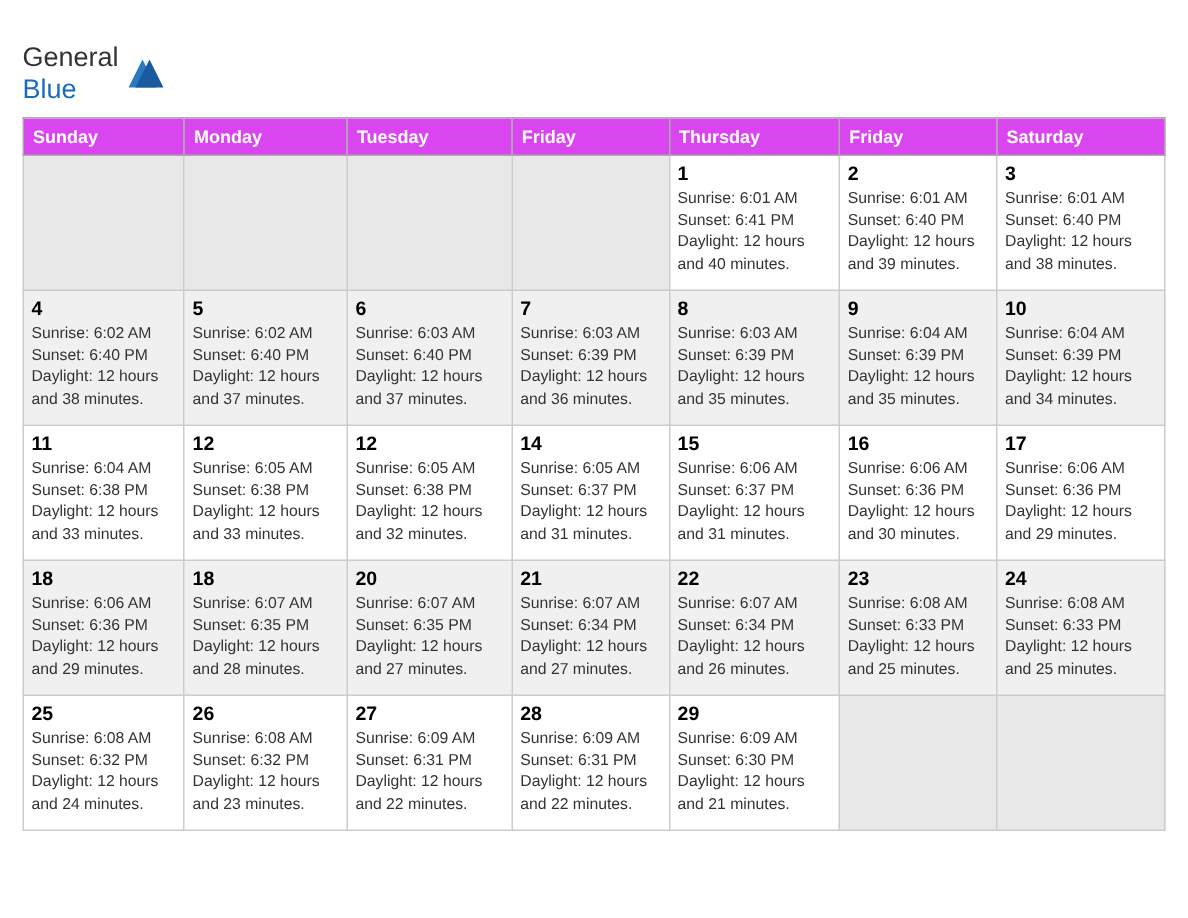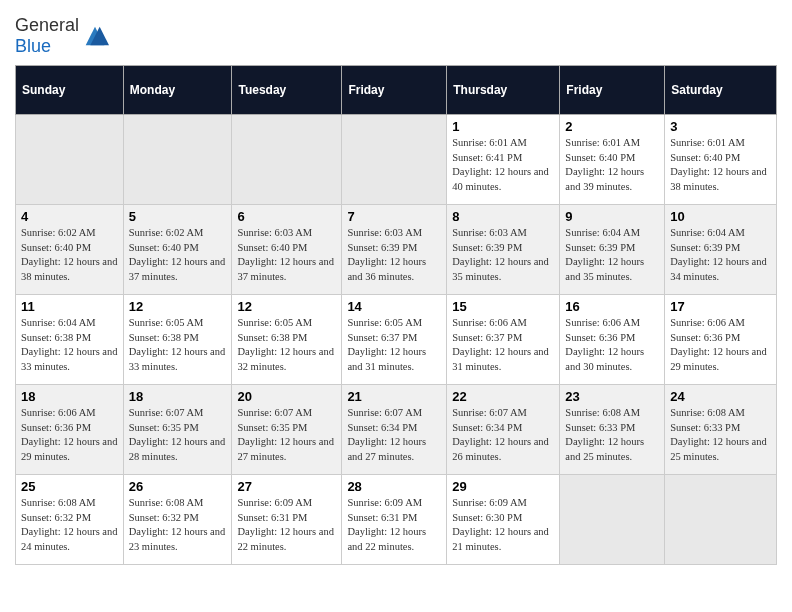--- a/index.html
+++ b/index.html
@@ -12,21 +12,21 @@
     }
     .header-area {
       display: flex;
       justify-content: space-between;
       align-items: flex-start;
       margin-bottom: 8px;
     }
     .logo {
       display: flex;
       align-items: center;
-      margin-top: 5px;
+      margin-top: 18px;
       justify-content: flex-end;
     }
     .logo-text-general {
       font-size: 18px;
       color: #333;
       font-weight: normal;
     }
     .logo-text-blue {
       font-size: 18px;
       color: #1a6bbf;
@@ -49,24 +49,24 @@
       font-size: 14px;
       font-weight: bold;
       color: #333;
     }
     table {
       width: 100%;
       border-collapse: collapse;
       font-size: 11px;
     }
     thead tr th {
-      background-color: #0f172a;
+      background-color: #d946ef;
       color: white;
       text-align: left;
-      padding: 17px 6px;
+      padding: 5px 6px;
       font-size: 12px;
       font-weight: bold;
       border: 1px solid #aaa;
     }
     tbody tr td {
       vertical-align: top;
       border: 1px solid #ccc;
       padding: 4px 5px;
       min-height: 80px;
       height: 90px;
@@ -80,21 +80,20 @@
     .day-num {
       font-weight: bold;
       font-size: 13px;
       display: block;
       margin-bottom: 2px;
     }
     .cell-info {
       font-size: 10.5px;
       color: #333;
       line-height: 1.4;
-      font-family: Liberation Serif, serif;
     }
     .empty-cell {
       background-color: #e8e8e8 !important;
     }
   </style>
 </head>
 <body>
 
 <div class="header-area">
   <div class="logo">

